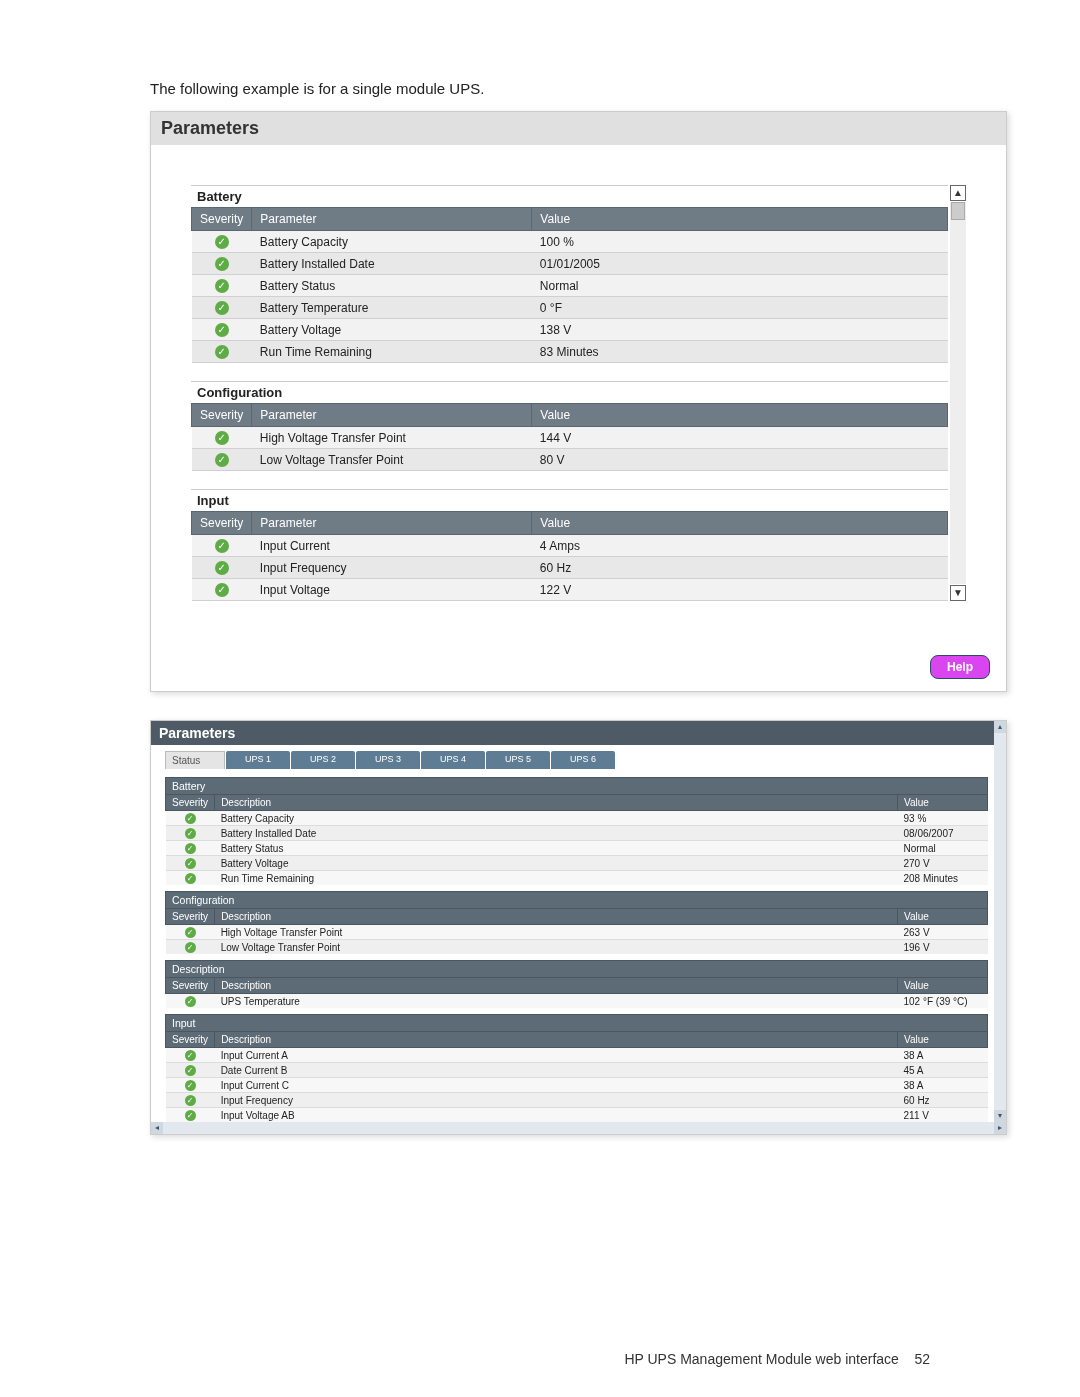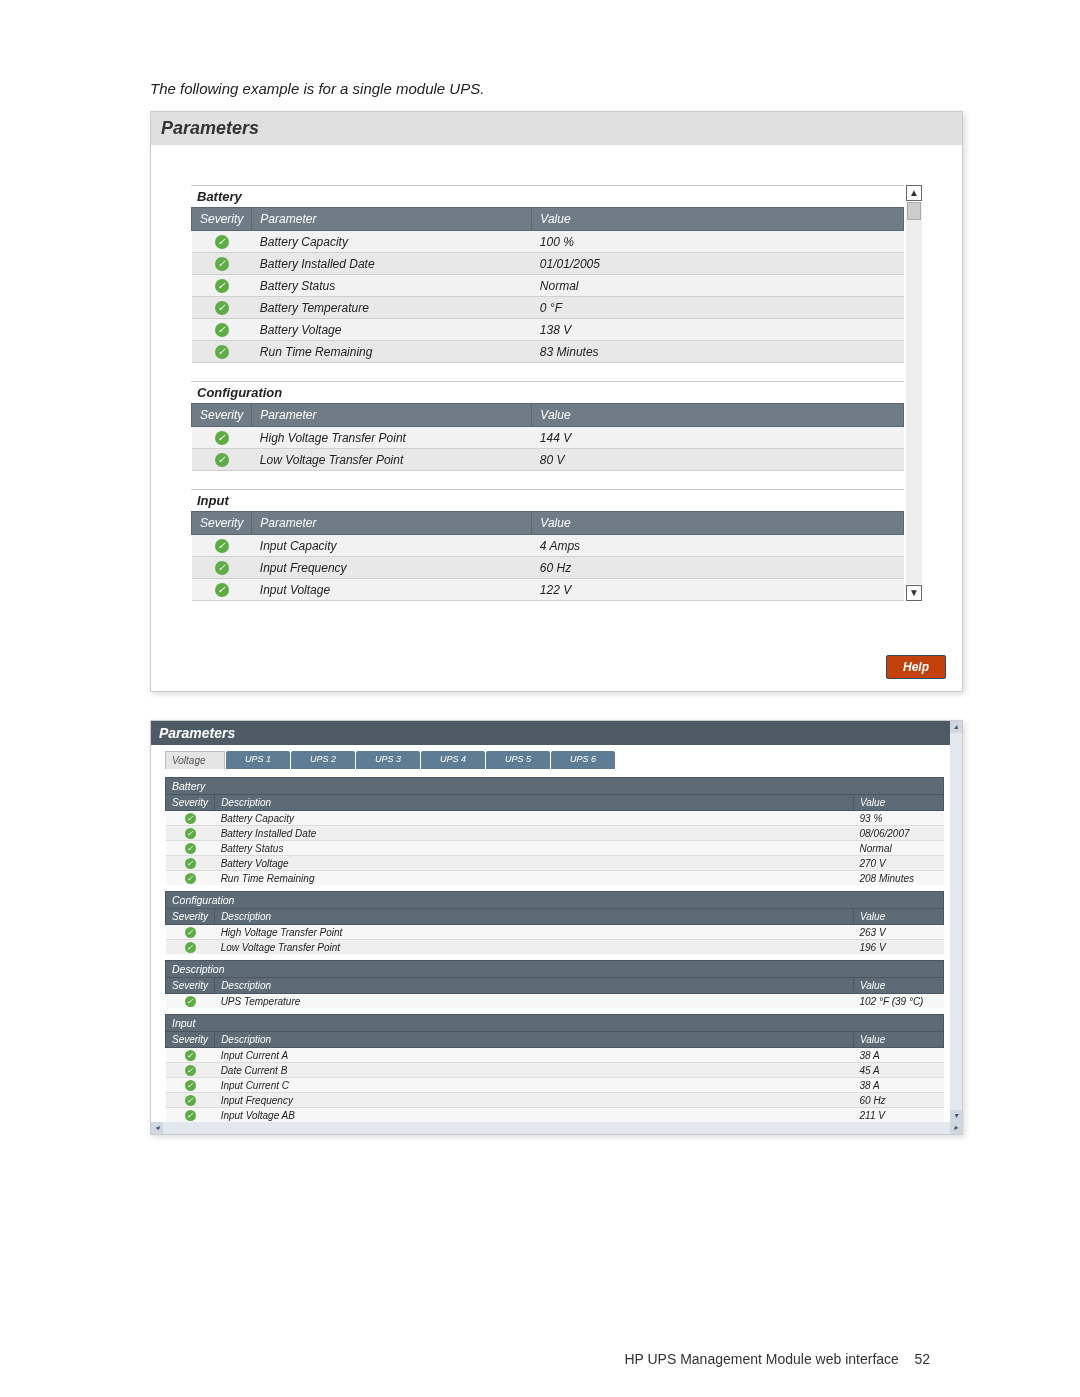--- a/index.html
+++ b/index.html
@@ -6,22 +6,21 @@
   body {
     width: 1080px;
     height: 1397px;
     background: #fff;
     font-family: Arial, Helvetica, sans-serif;
     font-size: 13px;
     color: #222;
     position: relative;
   }
   .page {
-    padding: 80px 117px 0 150px;
-    font-style: italic;
+    padding: 80px 73px 0 150px;
   }
   .intro {
     font-size: 15px;
     margin-bottom: 14px;
     color: #222;
     font-weight: 300;
   }
 
   
   .panel1 {
@@ -114,27 +113,27 @@
     border-radius: 50%;
     background: #5fab46;
     color: #fff;
     font-size: 10px;
     line-height: 14px;
     text-align: center;
   }
   .help-bar { text-align: right; padding: 20px 16px 12px 0; }
   .help-btn {
     display: inline-block;
-    background: #c2410c;
+    background: #d946ef;
     color: #fff;
     font-weight: bold;
     font-size: 12px;
     padding: 4px 16px;
     border: 1px solid #2f4b63;
-    border-radius: 2px;
+    border-radius: 8px;
   }
 
   
   .panel2 {
     border: 1px solid #ccc;
     background: #fff;
     box-shadow: 2px 2px 6px rgba(0,0,0,.15);
     position: relative;
   }
   .panel2-title {
@@ -339,21 +338,21 @@
                 <thead>
                   <tr>
                     <th style="width:55px">Severity</th>
                     <th style="width:280px">Parameter</th>
                     <th>Value</th>
                   </tr>
                 </thead>
                 <tbody>
                   <tr>
                     <td class="sev1"><span class="ok-icon">✓</span></td>
-                    <td class="param1">Input Capacity</td>
+                    <td class="param1">Input Current</td>
                     <td>4 Amps</td>
                   </tr>
                   <tr>
                     <td class="sev1"><span class="ok-icon">✓</span></td>
                     <td class="param1">Input Frequency</td>
                     <td>60 Hz</td>
                   </tr>
                   <tr>
                     <td class="sev1"><span class="ok-icon">✓</span></td>
                     <td class="param1">Input Voltage</td>
@@ -368,21 +367,21 @@
     <div class="help-bar">
       <span class="help-btn">Help</span>
     </div>
   </div>
 
 
   <div class="panel2">
     <div class="panel2-title">Parameters</div>
     <div class="panel2-body">
       <div class="tabs2">
-        <div class="tab-summary">Voltage</div>
+        <div class="tab-summary">Status</div>
         <div id="ups-tabs" style="display:flex;">
             <div class="tab-ups">UPS 1</div>
             <div class="tab-ups">UPS 2</div>
             <div class="tab-ups">UPS 3</div>
             <div class="tab-ups">UPS 4</div>
             <div class="tab-ups">UPS 5</div>
             <div class="tab-ups">UPS 6</div>
           </div>
       </div>
       <div id="panel2-content">

